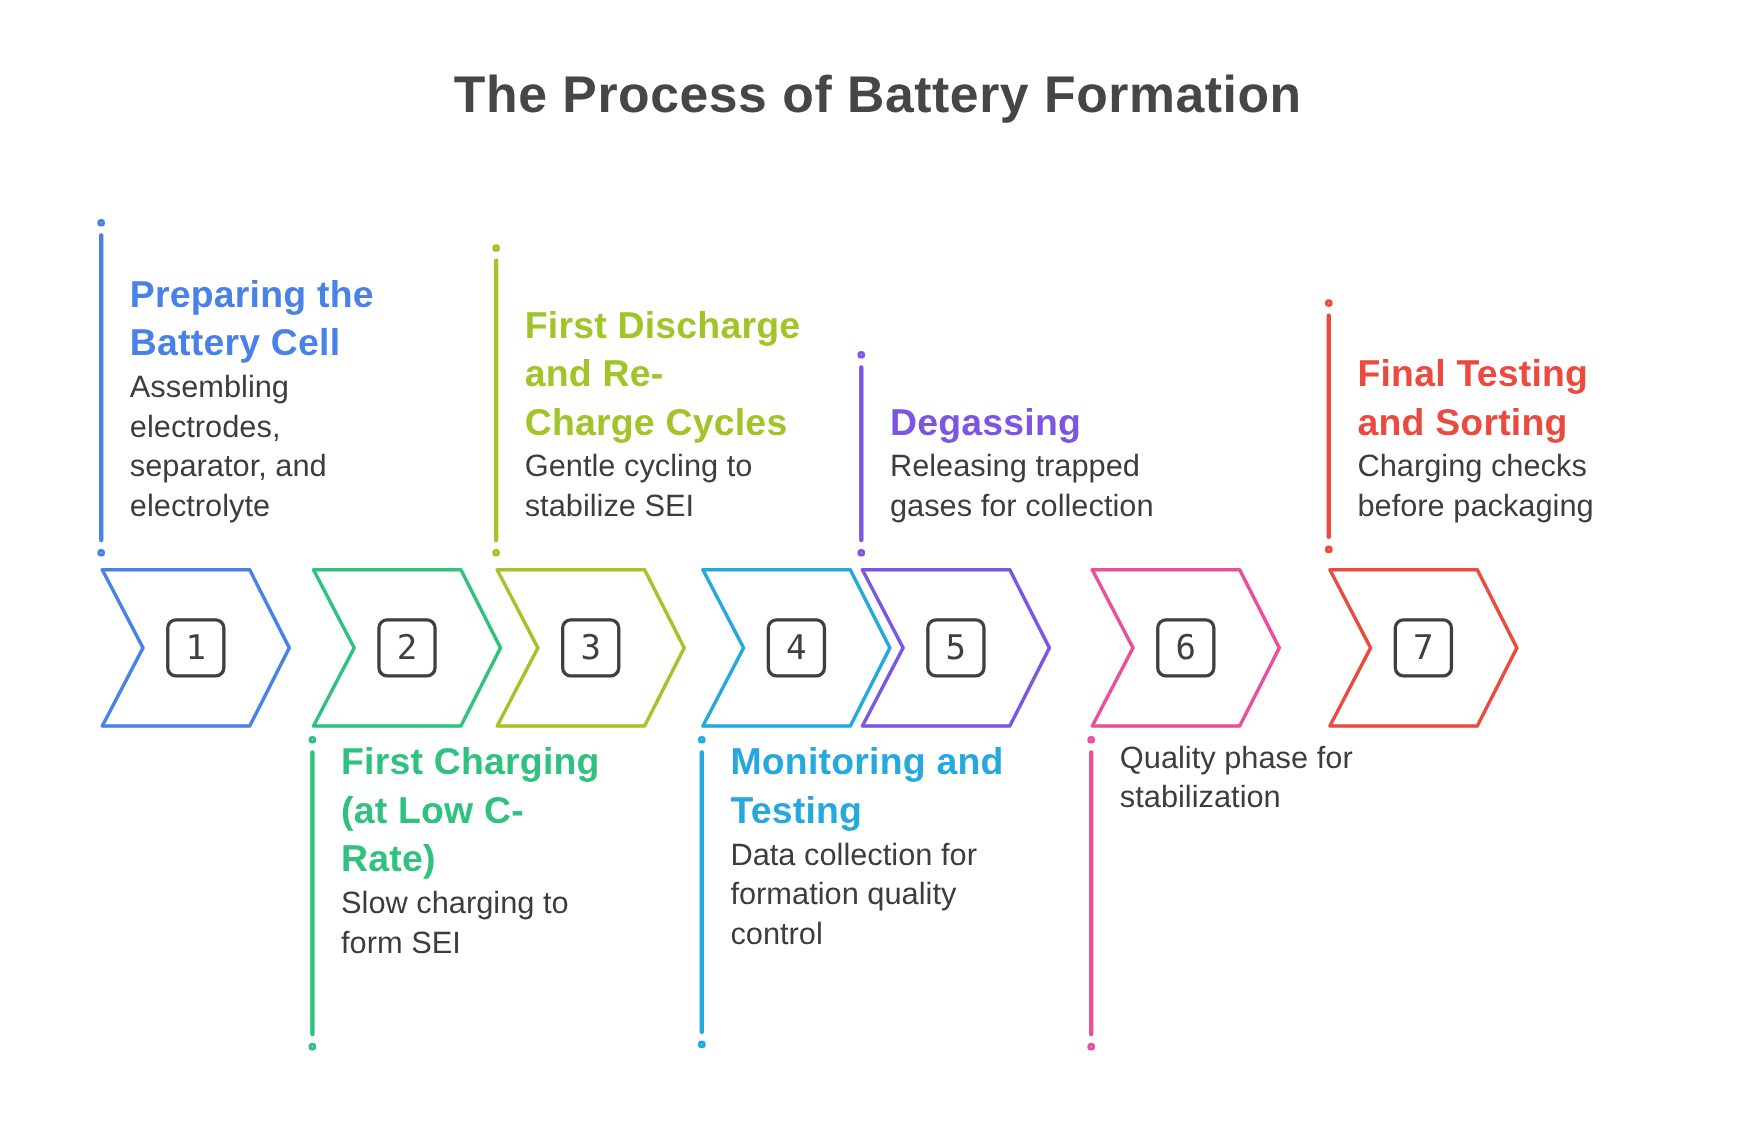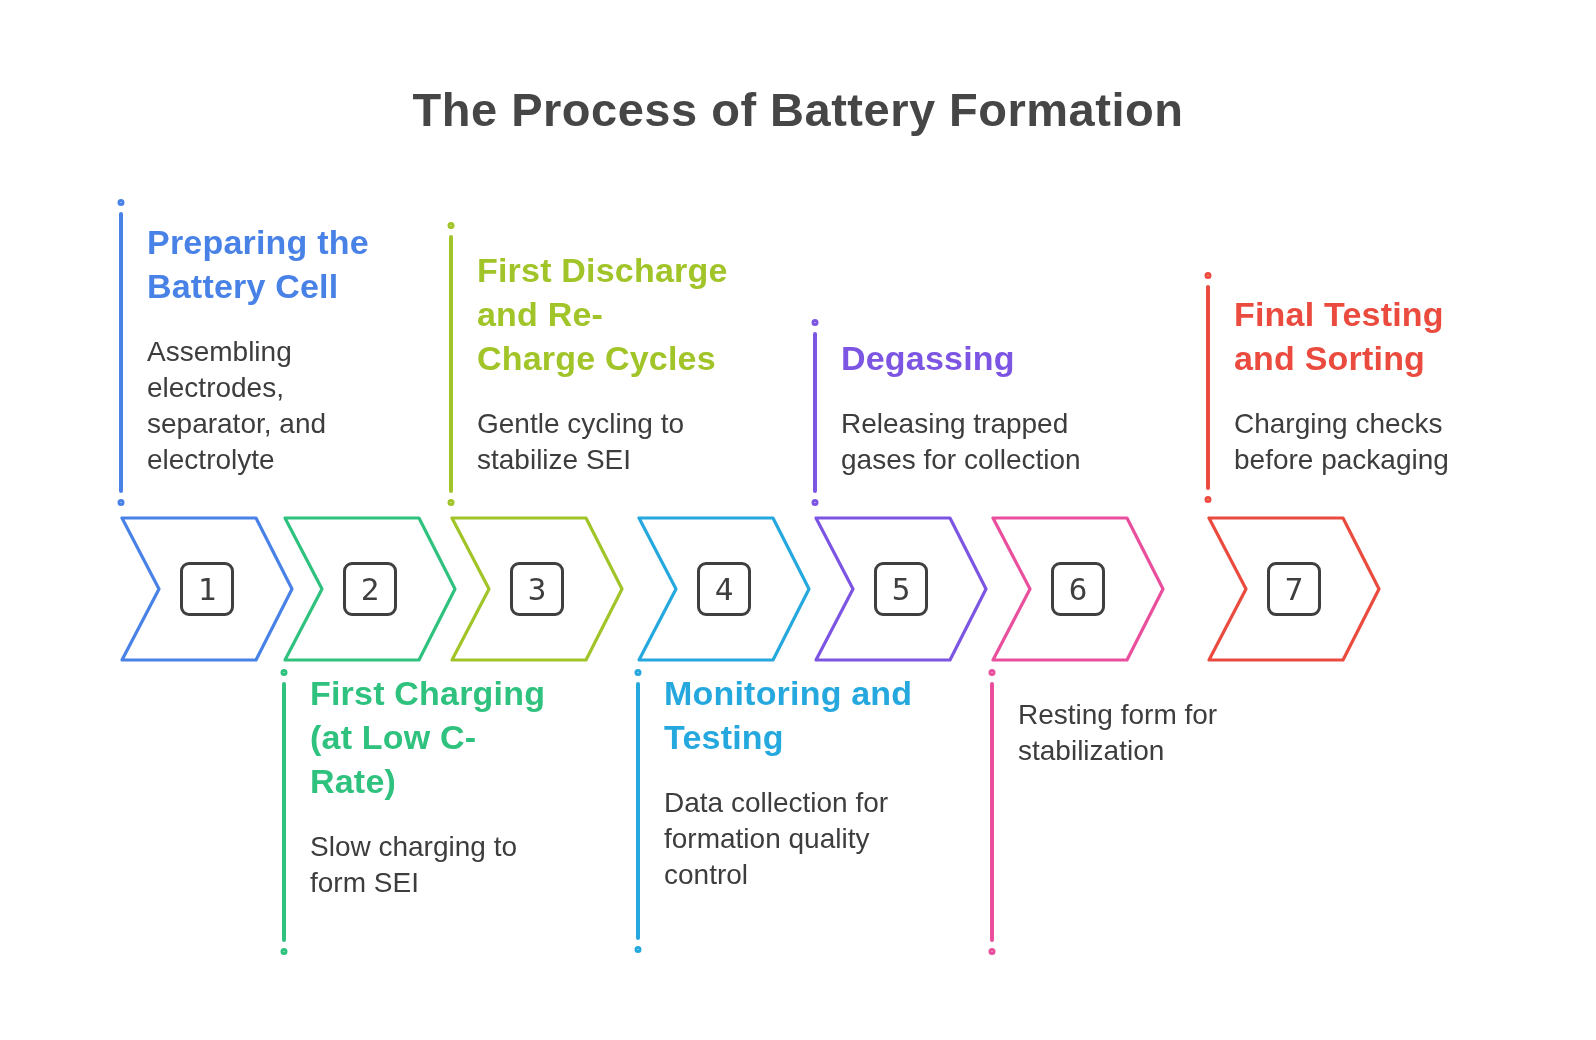--- a/index.html
+++ b/index.html
@@ -15,33 +15,32 @@
   .page-title {
     position: absolute;
     top: 58px;
     left: 0;
     width: 100%;
     text-align: center;
     font-size: 47px;
     font-weight: 700;
     letter-spacing: 0.5px;
     color: #464646;
-    margin-top: 24px;
   }
   .step {
     position: absolute;
     top: 0;
     width: 176px;
     height: 1040px;
   }
-  .step1 { left: 119px; }
+  .step1 { left: 90px; }
   .step2 { left: 282px; }
   .step3 { left: 449px; }
   .step4 { left: 636px; }
-  .step5 { left: 813px; }
+  .step5 { left: 781px; }
   .step6 { left: 990px; }
   .step7 { left: 1206px; }
 
   
   .chev {
     position: absolute;
     top: 515px;
     left: 0;
     width: 176px;
     height: 148px;
@@ -112,21 +111,20 @@
     line-height: 44px;
     letter-spacing: 0.2px;
     color: var(--accent);
     white-space: pre-line;
   }
   .step-desc {
     font-size: 28px;
     line-height: 36px;
     color: #3d3d3d;
     white-space: pre-line;
-    margin-top: 26px;
   }
 </style>
 </head>
 <body>
 
 <div class="canvas">
 
   <h1 class="page-title" style="color: rgb(70, 70, 70);">The Process of Battery Formation</h1>
 
   <div class="step step1 top" style="--accent: #4982e6;">
@@ -237,21 +235,21 @@
       </div>
     </div>
   </div>
 
   <div class="step step6 bottom" style="--accent: #e94f9d;">
     <div class="vline">
       <span class="dot dot-top"></span>
       <span class="dot dot-bottom"></span>
     </div>
     <div class="text">
-      <div class="step-desc">Resting form for
+      <div class="step-desc">Quality phase for
 stabilization</div>
     </div>
     <div class="chev">
       <svg viewBox="0 0 176 148">
         <polygon points="3,3 137,3 173,74 137,145 3,145 40,74"></polygon>
       </svg>
       <div class="numbox">
         <span>6</span>
       </div>
     </div>

